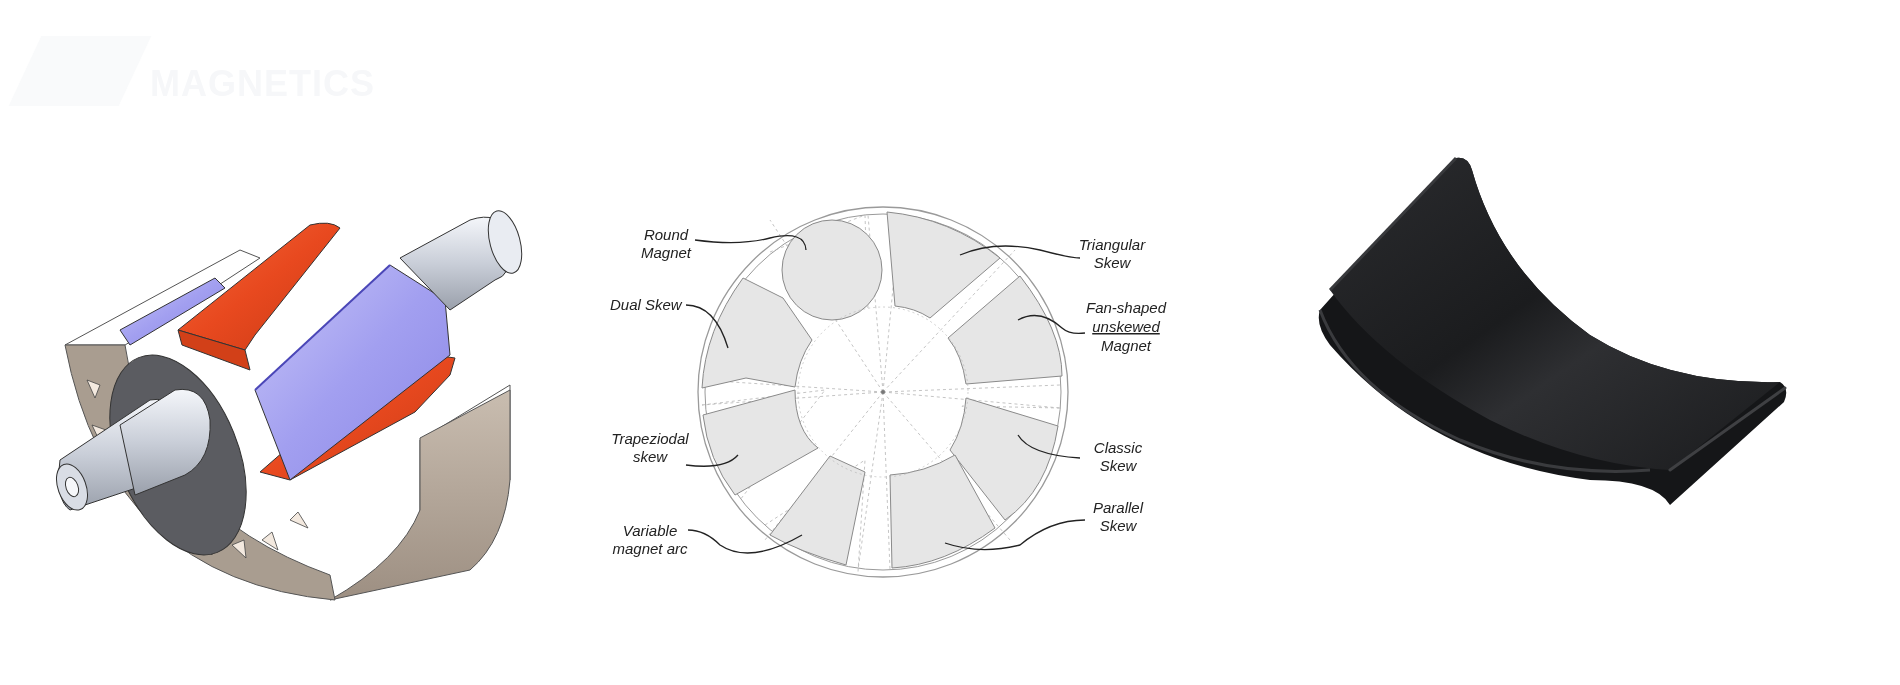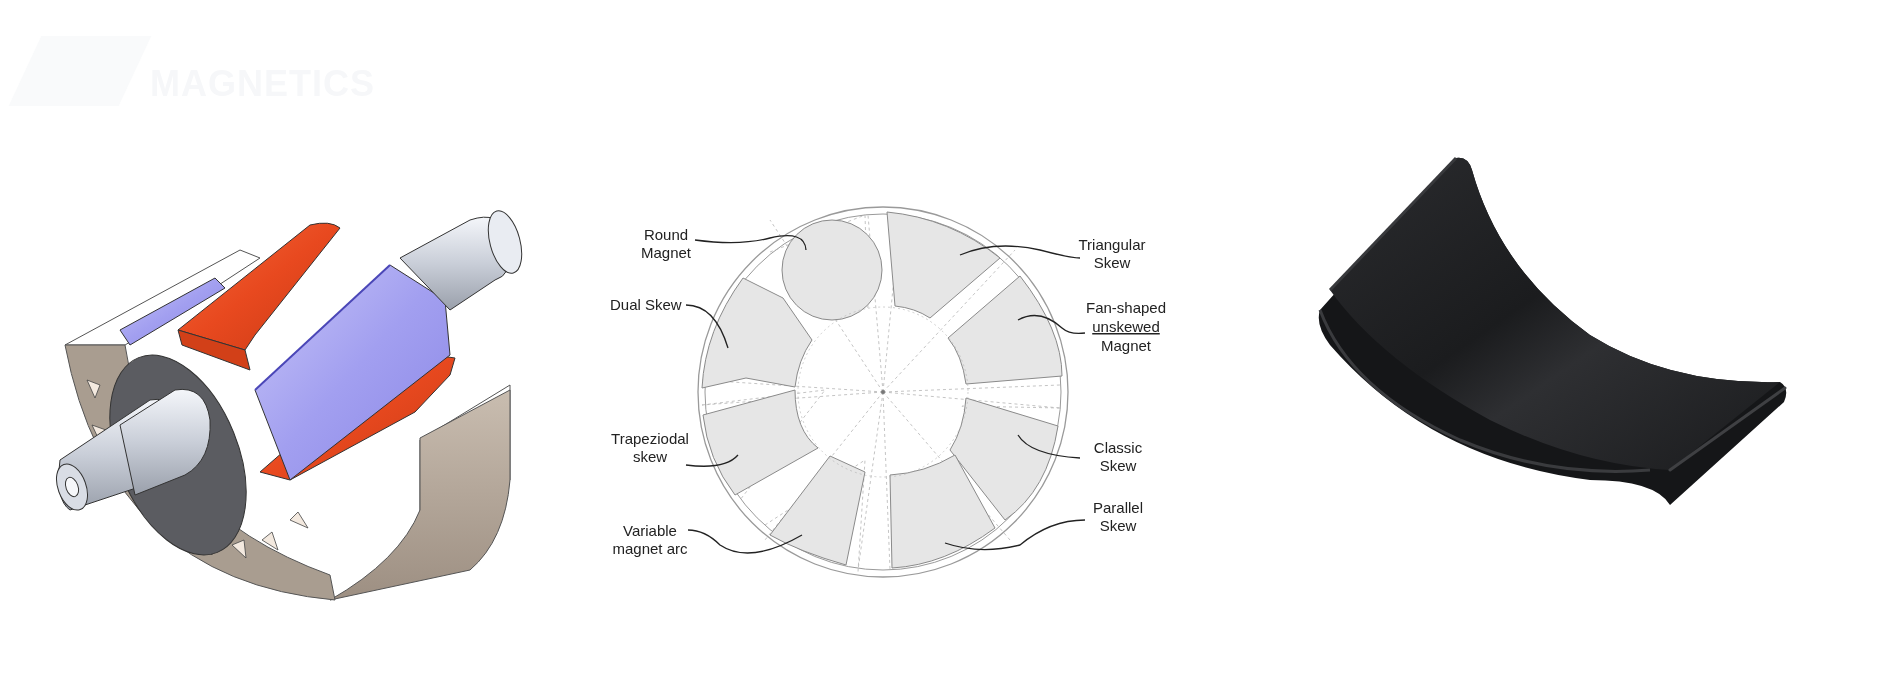--- a/index.html
+++ b/index.html
@@ -79,21 +79,21 @@
 
     <ellipse cx="178" cy="275" rx="60" ry="105" transform="rotate(-22 178 275)" fill="#5b5c61" stroke="#333" stroke-width="1"></ellipse>
 
     <path d="M60,280 L150,220 Q180,215 185,250 Q188,285 160,300 L70,330 Q55,320 60,280 Z" fill="url(#gShaft)" stroke="#333" stroke-width="1"></path>
     <path d="M120,245 L175,210 Q205,205 210,240 Q212,280 185,295 L135,315 Z" fill="url(#gShaft)" stroke="#333" stroke-width="1"></path>
     <ellipse cx="72" cy="307" rx="14" ry="24" transform="rotate(-20 72 307)" fill="#d9dde5" stroke="#333" stroke-width="1"></ellipse>
     <ellipse cx="72" cy="307" rx="6" ry="10" transform="rotate(-20 72 307)" fill="#f6f7fa" stroke="#333" stroke-width="1"></ellipse>
   </svg>
 </div>
 
-<div class="panel" style="left:600px;top:180px;width:650px;height:460px;">
+<div class="panel" style="left:600px;top:180px;width:650px;height:460px;font-style:italic;">
   <svg width="650" height="460" viewBox="0 0 650 460">
 
     <circle cx="283" cy="212" r="185" fill="#fff" stroke="#9a9a9a" stroke-width="1.3"></circle>
     <circle cx="283" cy="212" r="178" fill="#fff" stroke="#9a9a9a" stroke-width="1"></circle>
 
     <g stroke="#b5b5b5" stroke-width="0.8" stroke-dasharray="3,3" fill="none">
       <line x1="283" y1="212" x2="170" y2="40"></line>
       <line x1="283" y1="212" x2="268" y2="35"></line>
       <line x1="283" y1="212" x2="300" y2="35"></line>
       <line x1="283" y1="212" x2="415" y2="70"></line>

